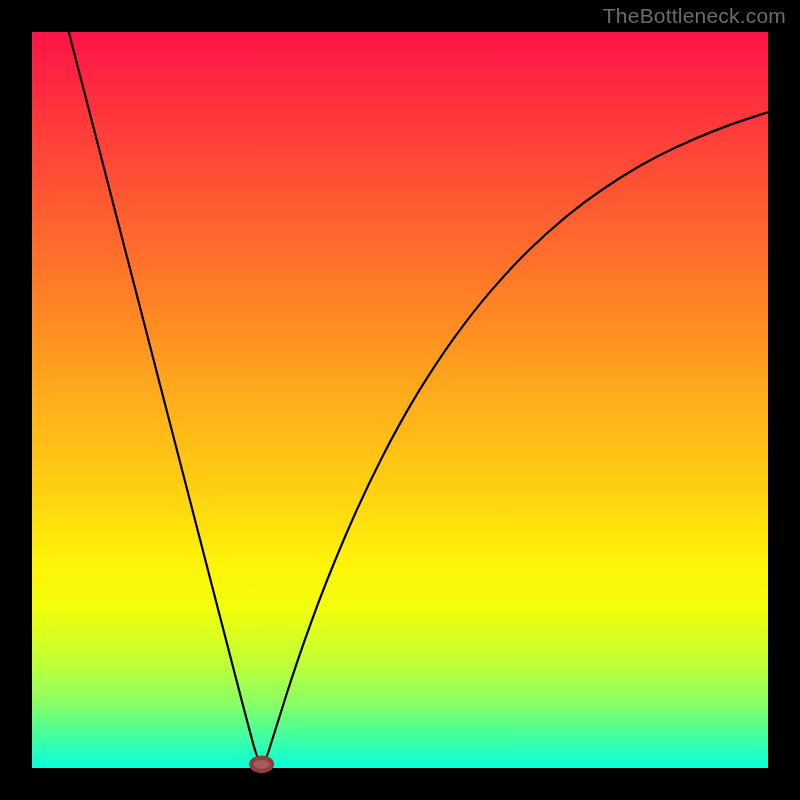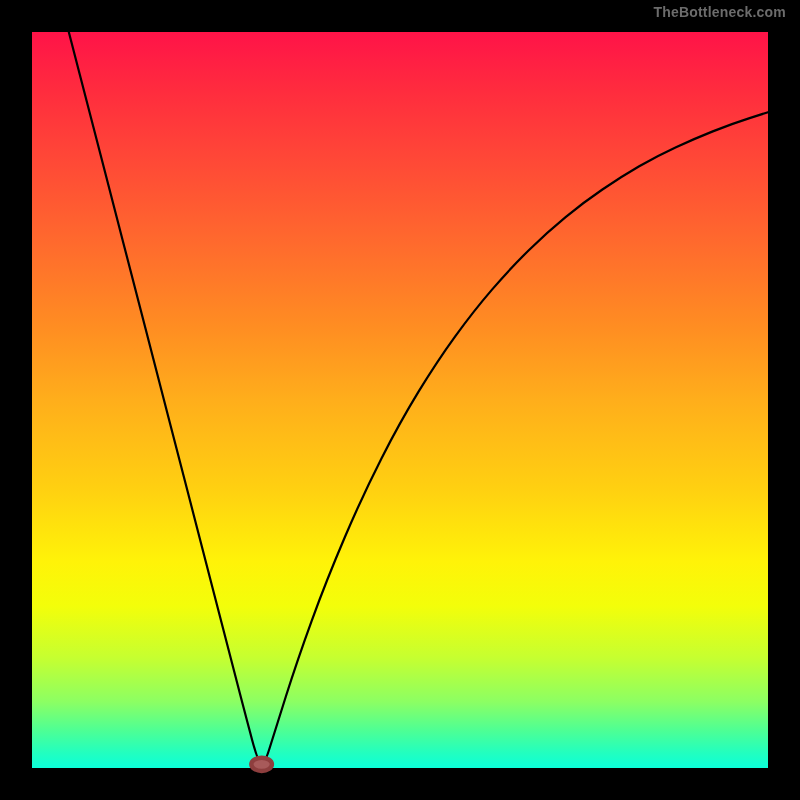--- a/index.html
+++ b/index.html
@@ -30,22 +30,22 @@
       #8cff63 91%,
       #4cff96 95%,
       #21ffc0 98%,
       #0cffd9 100%);
   }
   .watermark {
     position: absolute;
     top: 4px;
     right: 14px;
     color: #6c6c6c;
-    font-size: 14px;
-    font-weight: 700;
+    font-size: 21px;
+    font-weight: 400;
     letter-spacing: 0.2px;
   }
   svg.curve {
     position: absolute;
     inset: 0;
     width: 100%;
     height: 100%;
     overflow: visible;
   }
   .marker {

